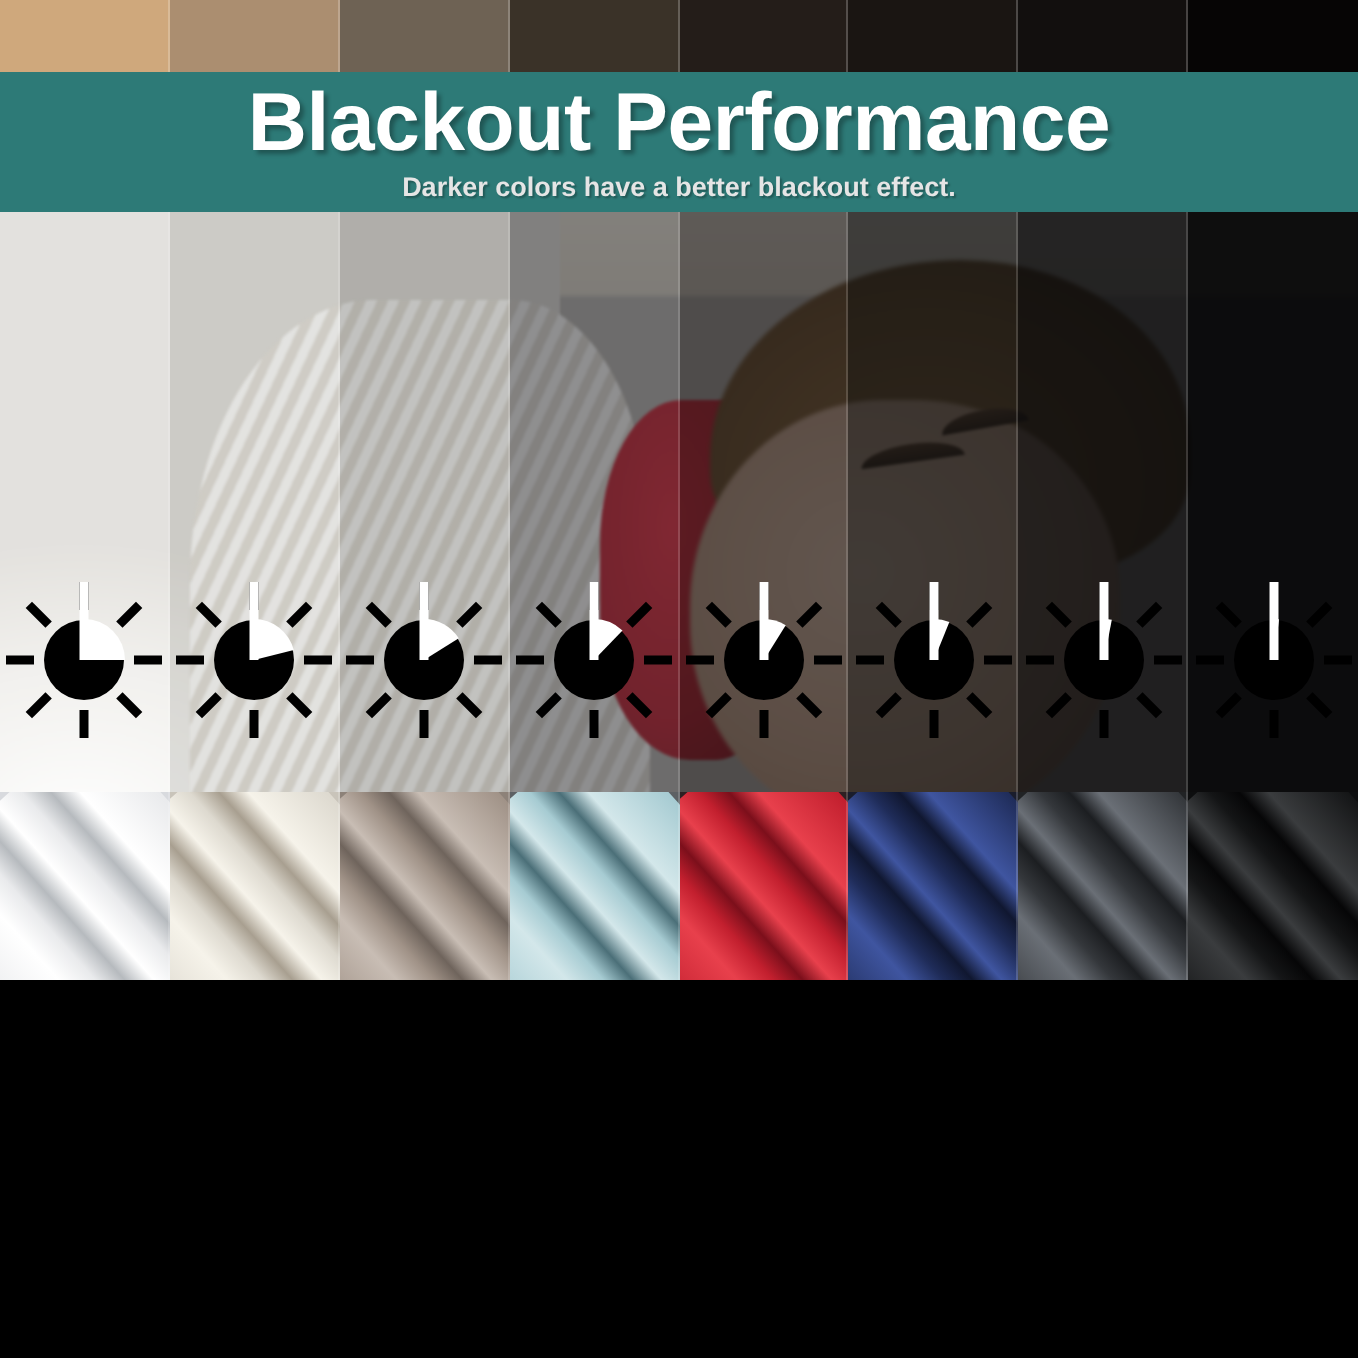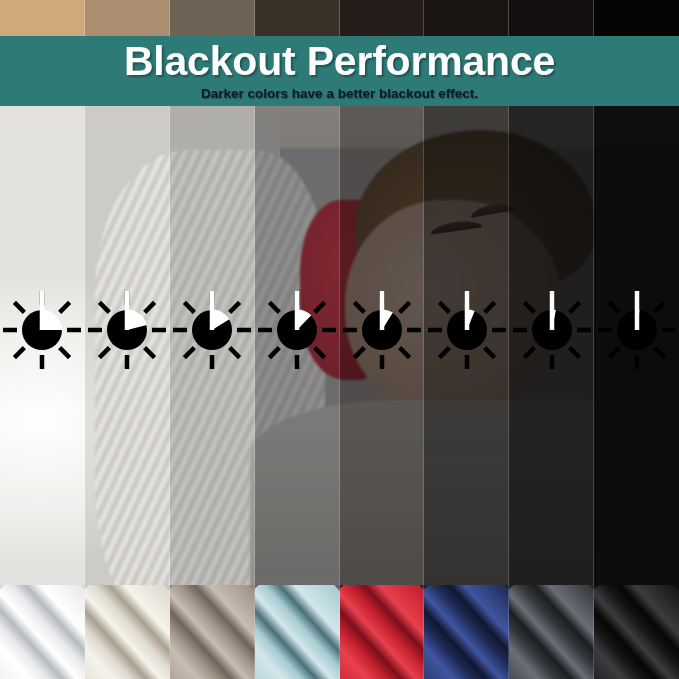--- a/index.html
+++ b/index.html
@@ -1,19 +1,19 @@
 <!DOCTYPE html>
 <html><head>
 <meta charset="utf-8">
 <style>
   * { margin:0; padding:0; box-sizing:border-box; }
   html,body { width:679px; height:679px; background:#000; }
   body { font-family:"Liberation Sans", sans-serif; overflow:hidden; }
 
-  .stage { position:relative; width:679px; height:679px; overflow:hidden; }
+  .stage { position:relative; width:679px; height:490px; overflow:hidden; }
 
   
   .top-strip {
     position:absolute; top:0; left:0; width:679px; height:36px;
     display:flex; z-index:3;
   }
   .top-cell { flex:1 1 0; height:100%; position:relative; }
   .top-cell::after {
     content:""; position:absolute; top:0; right:0; width:1px; height:100%;
     background:rgba(255,255,255,0.22);
@@ -180,21 +180,21 @@
       <div class="top-cell" style="background: rgb(110, 98, 84);"></div>
       <div class="top-cell" style="background: rgb(58, 50, 40);"></div>
       <div class="top-cell" style="background: rgb(36, 29, 25);"></div>
       <div class="top-cell" style="background: rgb(26, 21, 18);"></div>
       <div class="top-cell" style="background: rgb(18, 15, 14);"></div>
       <div class="top-cell" style="background: rgb(6, 5, 5);"></div>
     </div>
 
   <div class="banner" style="background: rgb(45, 122, 119);">
     <div class="banner-title" style="color: rgb(255, 255, 255);">Blackout Performance</div>
-    <div class="banner-sub" style="color: #0f172a;">Darker colors have a better blackout effect.</div>
+    <div class="banner-sub" style="color: #e5e5e5;">Darker colors have a better blackout effect.</div>
   </div>
 
   <div class="icon-row">
       <div class="icon-cell">
         <svg width="84" height="84" viewBox="0 0 84 84">
           <line x1="42" y1="17" x2="42" y2="3" stroke="#000" stroke-width="4.5" stroke-linecap="butt"></line>
           <line x1="59.67766952966369" y1="24.322330470336315" x2="69.57716446627535" y2="14.422835533724648" stroke="#000" stroke-width="4.5" stroke-linecap="butt"></line>
           <line x1="67" y1="42" x2="81" y2="42" stroke="#000" stroke-width="4.5" stroke-linecap="butt"></line>
           <line x1="59.67766952966369" y1="59.67766952966369" x2="69.57716446627535" y2="69.57716446627535" stroke="#000" stroke-width="4.5" stroke-linecap="butt"></line>
           <line x1="42" y1="67" x2="42" y2="81" stroke="#000" stroke-width="4.5" stroke-linecap="butt"></line>

